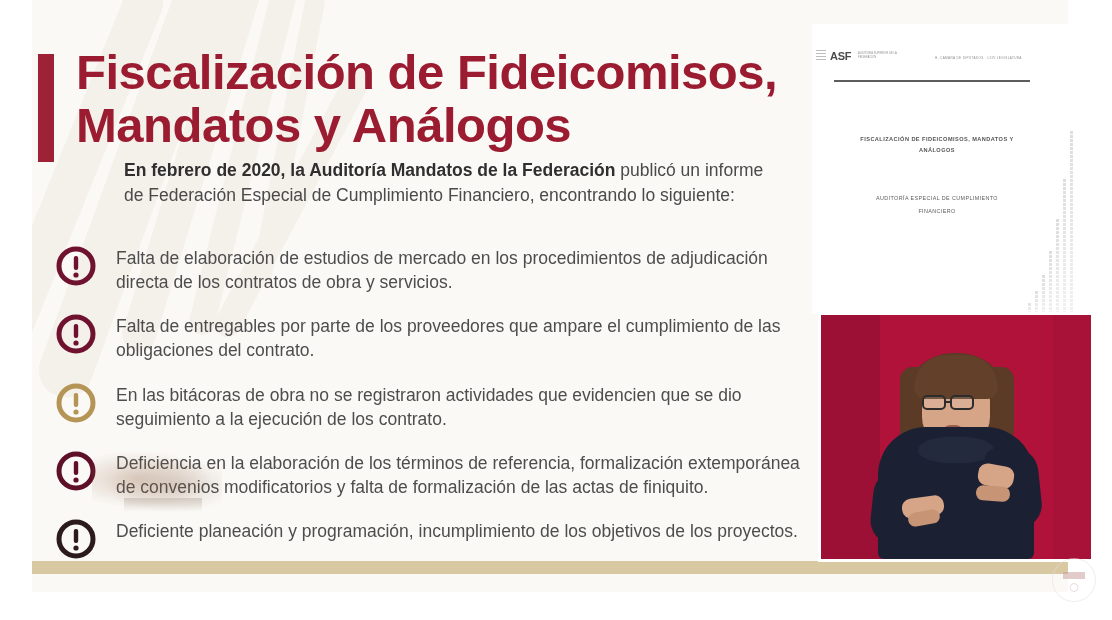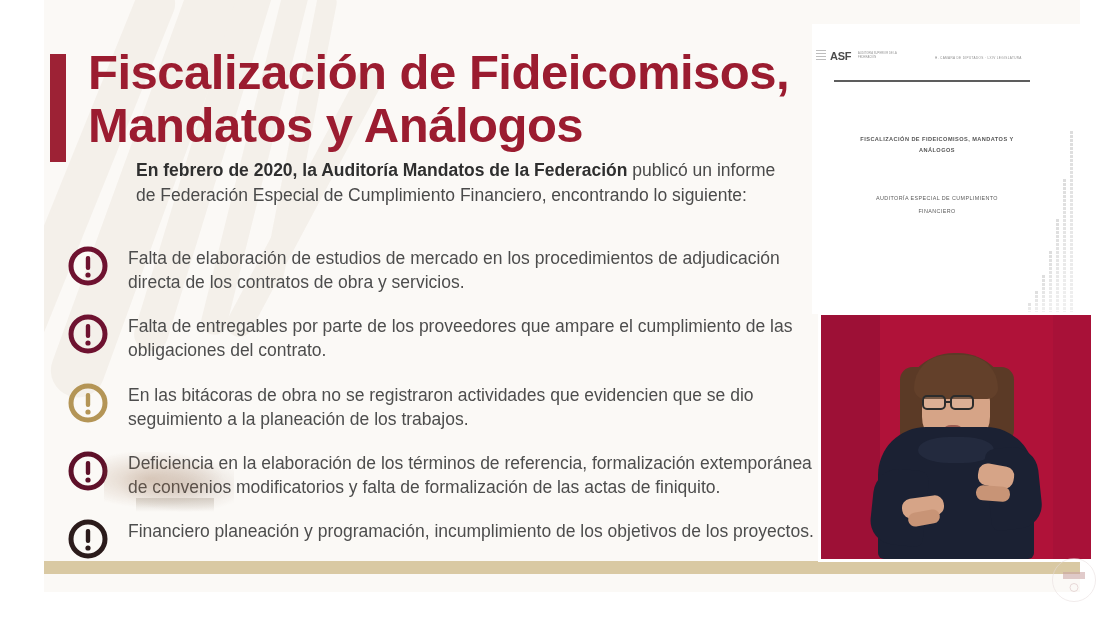--- a/index.html
+++ b/index.html
@@ -15,21 +15,21 @@
   #stage {
     position: relative;
     width: 1112px;
     height: 620px;
     background: #ffffff;
   }
 
   
   .slide-surface {
     position: absolute;
-    left: 44px;
+    left: 32px;
     top: 0px;
     width: 1036px;
     height: 592px;
     background: #fbf9f6;
     overflow: hidden;
   }
 
   
   .watermark {
     position: absolute;
@@ -347,21 +347,21 @@
       </div>
 
       <div class="bullet">
         <span class="bullet-icon">
           <svg viewBox="0 0 44 44">
               <circle cx="22" cy="22" r="17" fill="none" stroke="#b49556" stroke-width="5"></circle>
               <rect x="19.8" y="12" width="4.4" height="14" rx="2" fill="#b49556"></rect>
               <circle cx="22" cy="31" r="2.6" fill="#b49556"></circle>
             </svg>
         </span>
-        <span class="bullet-text">En las bitácoras de obra no se registraron actividades que evidencien que se dio seguimiento a la planeación de los trabajos.</span>
+        <span class="bullet-text">En las bitácoras de obra no se registraron actividades que evidencien que se dio seguimiento a la ejecución de los contrato.</span>
       </div>
 
       <div class="bullet">
         <span class="bullet-icon">
           <svg viewBox="0 0 44 44">
               <circle cx="22" cy="22" r="17" fill="none" stroke="#5e1029" stroke-width="5"></circle>
               <rect x="19.8" y="12" width="4.4" height="14" rx="2" fill="#5e1029"></rect>
               <circle cx="22" cy="31" r="2.6" fill="#5e1029"></circle>
             </svg>
         </span>
@@ -369,21 +369,21 @@
       </div>
 
       <div class="bullet">
         <span class="bullet-icon">
           <svg viewBox="0 0 44 44">
               <circle cx="22" cy="22" r="17" fill="none" stroke="#2b1b1b" stroke-width="5"></circle>
               <rect x="19.8" y="12" width="4.4" height="14" rx="2" fill="#2b1b1b"></rect>
               <circle cx="22" cy="31" r="2.6" fill="#2b1b1b"></circle>
             </svg>
         </span>
-        <span class="bullet-text">Financiero planeación y programación, incumplimiento de los objetivos de los proyectos.</span>
+        <span class="bullet-text">Deficiente planeación y programación, incumplimiento de los objetivos de los proyectos.</span>
       </div>
 
     </div>
 
     <div class="smudge"></div>
     <div class="smudge2"></div>
 
     <div class="gold-bar"></div>
   </div>
 

